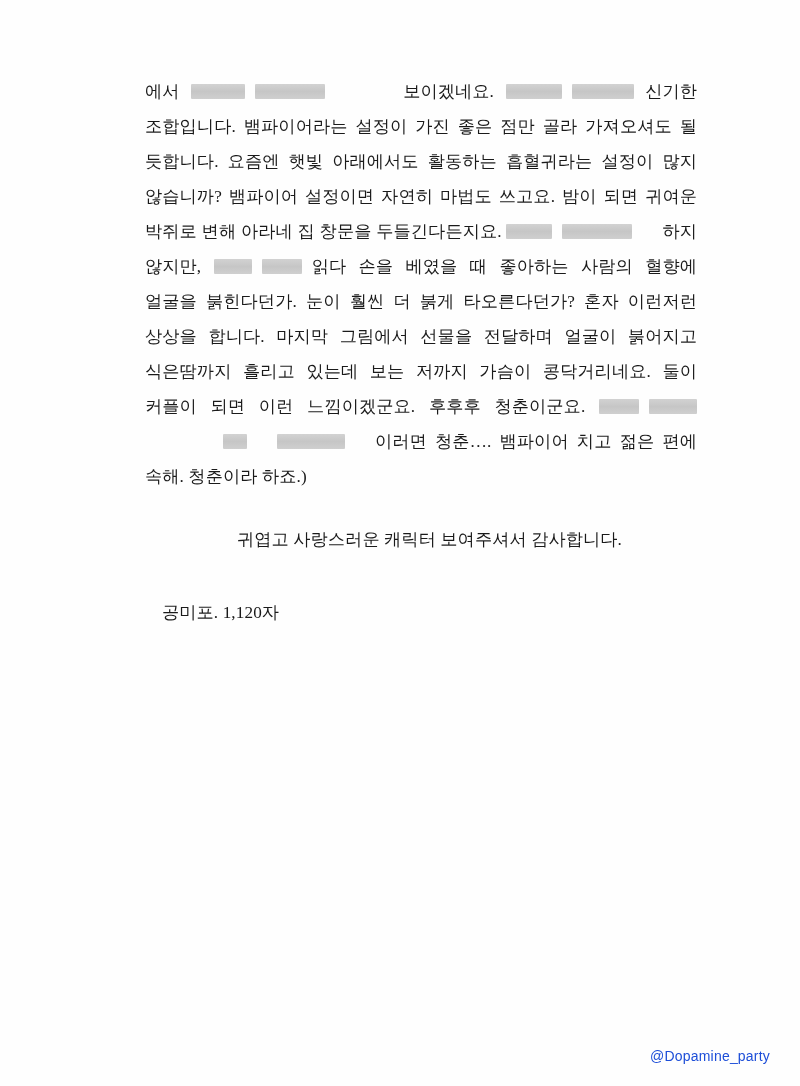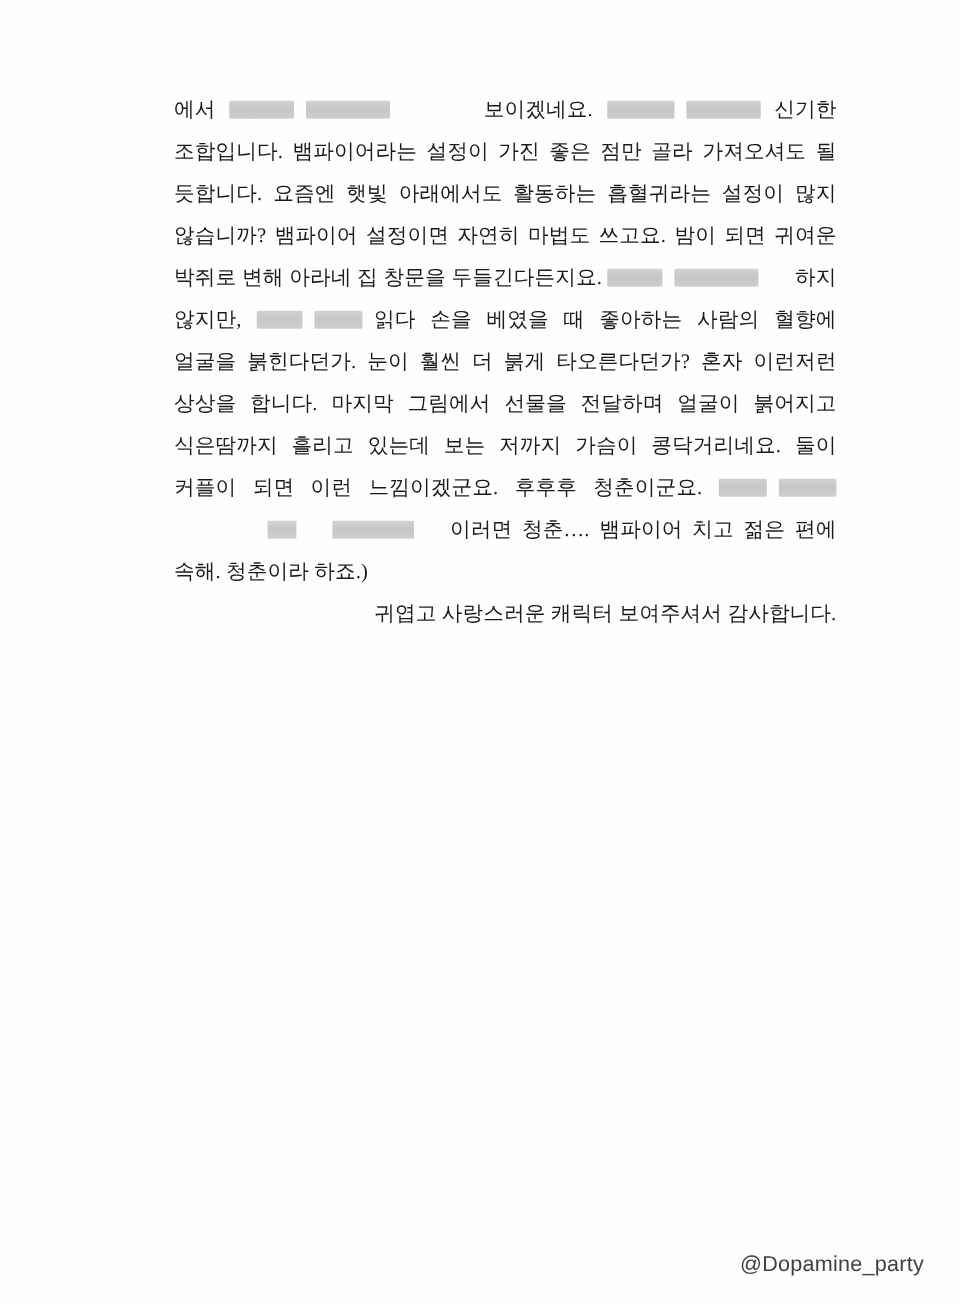--- a/index.html
+++ b/index.html
@@ -33,21 +33,22 @@
     text-justify: inter-character;
     letter-spacing: 0.1px;
     margin: 0;
     word-break: keep-all;
   }
   .para.first {
     text-indent: 0;
     margin-top: 16px;
   }
   .para.spaced {
-    text-align: right;
+    margin-top: 28px;
+    text-align: center;
     text-indent: 17px;
     font-family: Liberation Serif, serif;
   }
   .para.count {
     margin-top: 38px;
     text-align: left;
     text-indent: 17px;
   }
   
   .redact {
@@ -70,35 +71,36 @@
   .redact.w9 { width: 48px; }
   .redact.w10 { width: 68px; }
   .sp { display: inline-block; width: 10px; }
   .sp-lg { display: inline-block; width: 30px; }
   .sp-xl { display: inline-block; width: 78px; }
   .watermark {
     position: absolute;
     right: 30px;
     bottom: 22px;
     font-family: "Liberation Sans", "DejaVu Sans", sans-serif;
-    font-size: 18px;
-    color: #404040;
+    font-size: 14px;
+    color: #1d4ed8;
     letter-spacing: 0.2px;
     text-align: center;
   }
 </style>
 </head>
 <body>
 
 <div class="page">
   <div class="doc-body">
 
     <p class="para first">
       <span>에서 </span><span class="redact w1"></span><span class="sp"></span><span class="redact w5"></span><span class="sp-xl"></span><span>보이겠네요. </span><span class="redact w4"></span><span class="sp"></span><span class="redact w2"></span><span> 신기한 조합입니다. 뱀파이어라는 설정이 가진 좋은 점만 골라 가져오셔도 될 듯합니다. 요즘엔 햇빛 아래에서도 활동하는 흡혈귀라는 설정이 많지 않습니까? 뱀파이어 설정이면 자연히 마법도 쓰고요. 밤이 되면 귀여운 박쥐로 변해 아라네 집 창문을 두들긴다든지요. </span><span class="redact w3"></span><span class="sp"></span><span class="redact w5"></span><span class="sp-lg"></span><span>하지 않지만, </span><span class="redact w7"></span><span class="sp"></span><span class="redact w6"></span><span class="sp"></span><span>읽다 손을 베였을 때 좋아하는 사람의 혈향에 얼굴을 붉힌다던가. 눈이 훨씬 더 붉게 타오른다던가? 혼자 이런저런 상상을 합니다. 마지막 그림에서 선물을 전달하며 얼굴이 붉어지고 식은땀까지 흘리고 있는데 보는 저까지 가슴이 콩닥거리네요. 둘이 커플이 되면 이런 느낌이겠군요. 후후후 청춘이군요. </span><span class="redact w6"></span><span class="sp"></span><span class="redact w9"></span><span class="sp-xl"></span><span class="redact w8"></span><span class="sp-lg"></span><span class="redact w10"></span><span class="sp-lg"></span><span>이러면 청춘…. 뱀파이어 치고 젊은 편에 속해. 청춘이라 하죠.)</span>
     </p>
 
     <p class="para spaced">귀엽고 사랑스러운 캐릭터 보여주셔서 감사합니다.</p>
 
+    <p class="para count">공미포. 1,120자</p>
 
   </div>
 
   <div class="watermark">@Dopamine_party</div>
 </div>
 
 </body></html>

